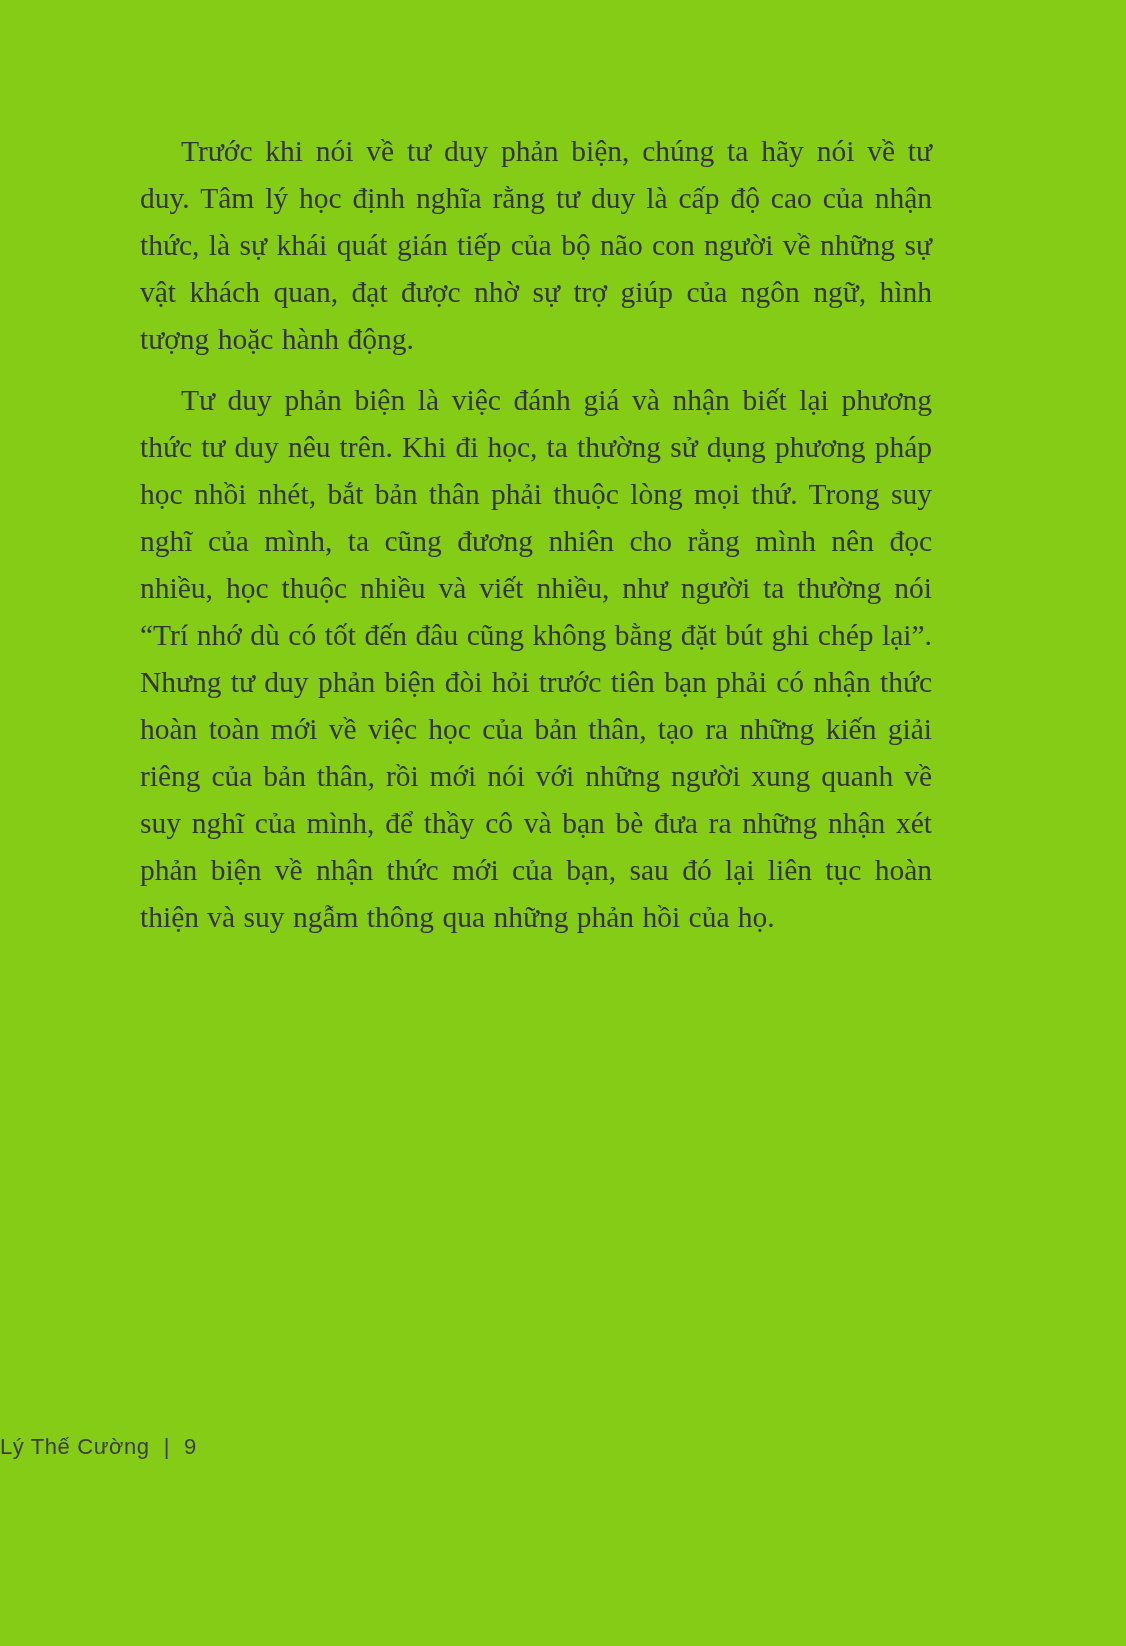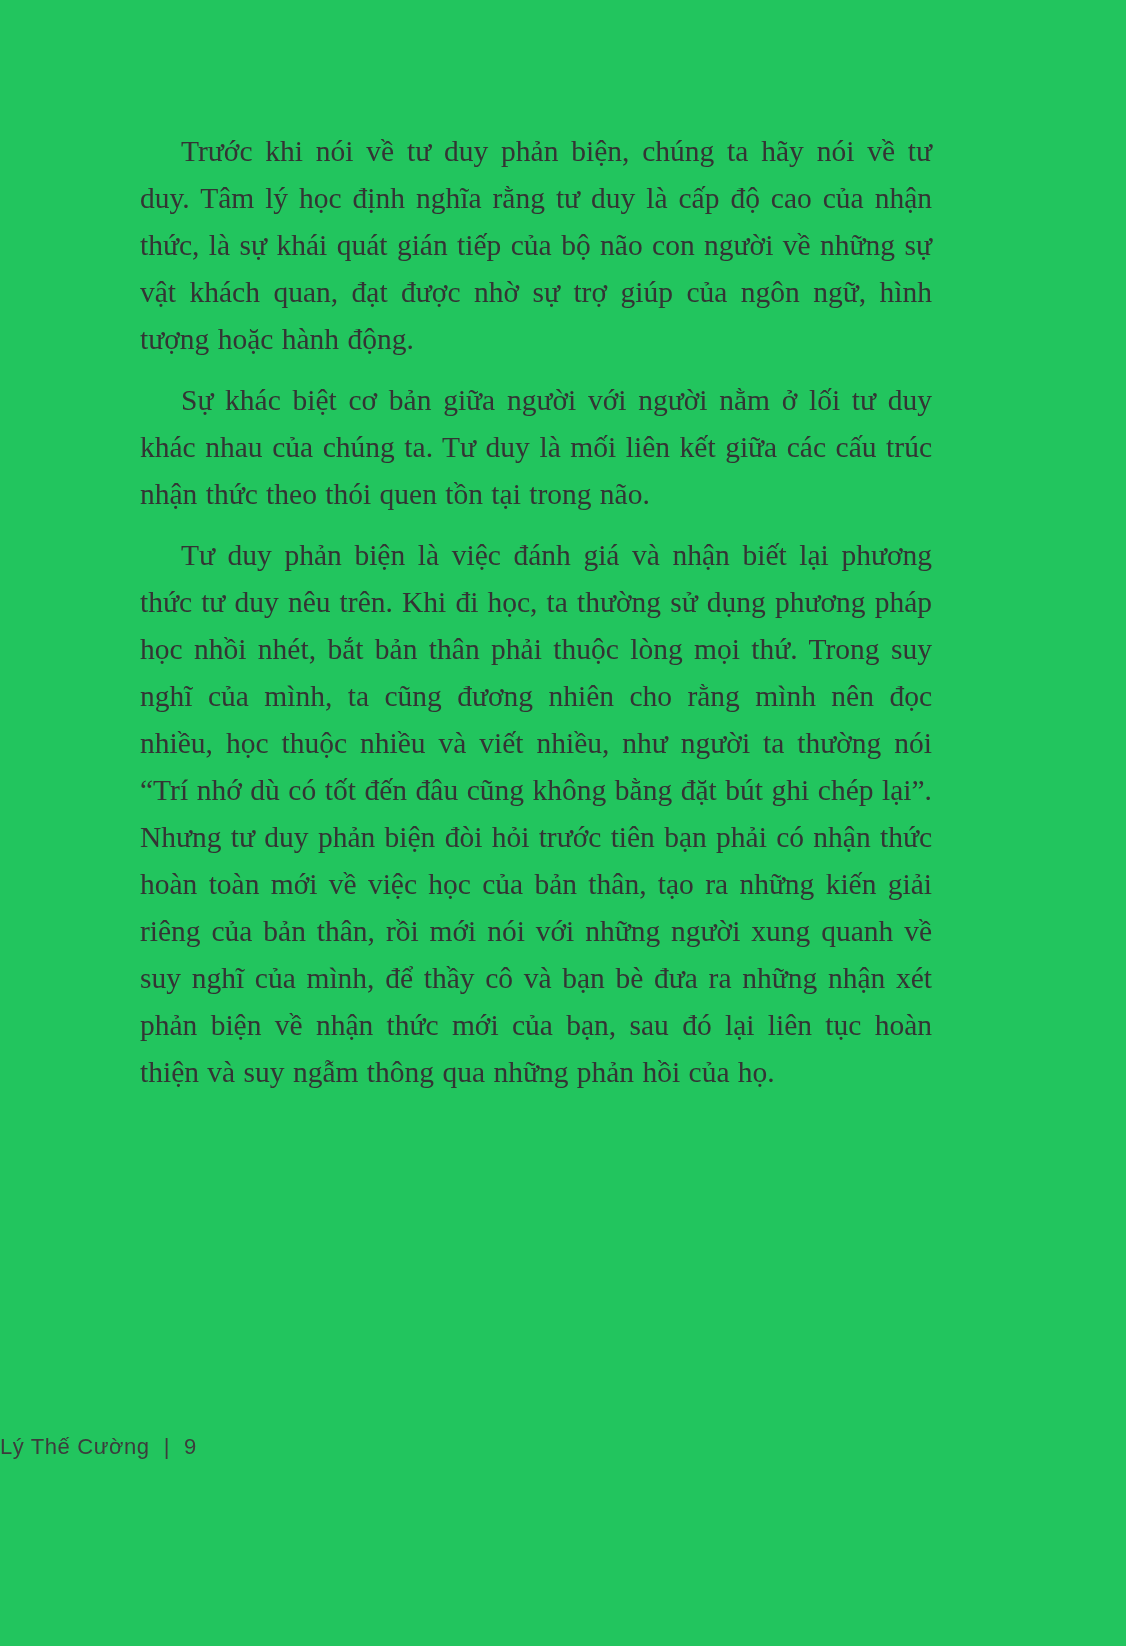--- a/index.html
+++ b/index.html
@@ -4,21 +4,21 @@
 <style>
   html, body {
     margin: 0;
     padding: 0;
     background: #ffffff;
   }
   .page {
     position: relative;
     width: 1126px;
     height: 1646px;
-    background: #22c55e;
+    background: #84cc16;
     overflow: hidden;
     font-family: "Liberation Serif", "DejaVu Serif", serif;
   }
   .content {
     position: absolute;
     top: 128px;
     left: 140px;
     width: 792px;
     color: #343434;
     font-size: 29.5px;
@@ -45,19 +45,18 @@
     margin: 0 14px;
     color: #3c3c3c;
   }
 </style>
 </head>
 <body>
 
 <div class="page">
   <div class="content">
     <p>Trước khi nói về tư duy phản biện, chúng ta hãy nói về tư duy. Tâm lý học định nghĩa rằng tư duy là cấp độ cao của nhận thức, là sự khái quát gián tiếp của bộ não con người về những sự vật khách quan, đạt được nhờ sự trợ giúp của ngôn ngữ, hình tượng hoặc hành động.</p>
-    <p>Sự khác biệt cơ bản giữa người với người nằm ở lối tư duy khác nhau của chúng ta. Tư duy là mối liên kết giữa các cấu trúc nhận thức theo thói quen tồn tại trong não.</p>
     <p>Tư duy phản biện là việc đánh giá và nhận biết lại phương thức tư duy nêu trên. Khi đi học, ta thường sử dụng phương pháp học nhồi nhét, bắt bản thân phải thuộc lòng mọi thứ. Trong suy nghĩ của mình, ta cũng đương nhiên cho rằng mình nên đọc nhiều, học thuộc nhiều và viết nhiều, như người ta thường nói “Trí nhớ dù có tốt đến đâu cũng không bằng đặt bút ghi chép lại”. Nhưng tư duy phản biện đòi hỏi trước tiên bạn phải có nhận thức hoàn toàn mới về việc học của bản thân, tạo ra những kiến giải riêng của bản thân, rồi mới nói với những người xung quanh về suy nghĩ của mình, để thầy cô và bạn bè đưa ra những nhận xét phản biện về nhận thức mới của bạn, sau đó lại liên tục hoàn thiện và suy ngẫm thông qua những phản hồi của họ.</p>
   </div>
   <div class="footer">
     <span>Lý Thế Cường</span><span class="sep">|</span><span>9</span>
   </div>
 </div>
 
 </body></html>

